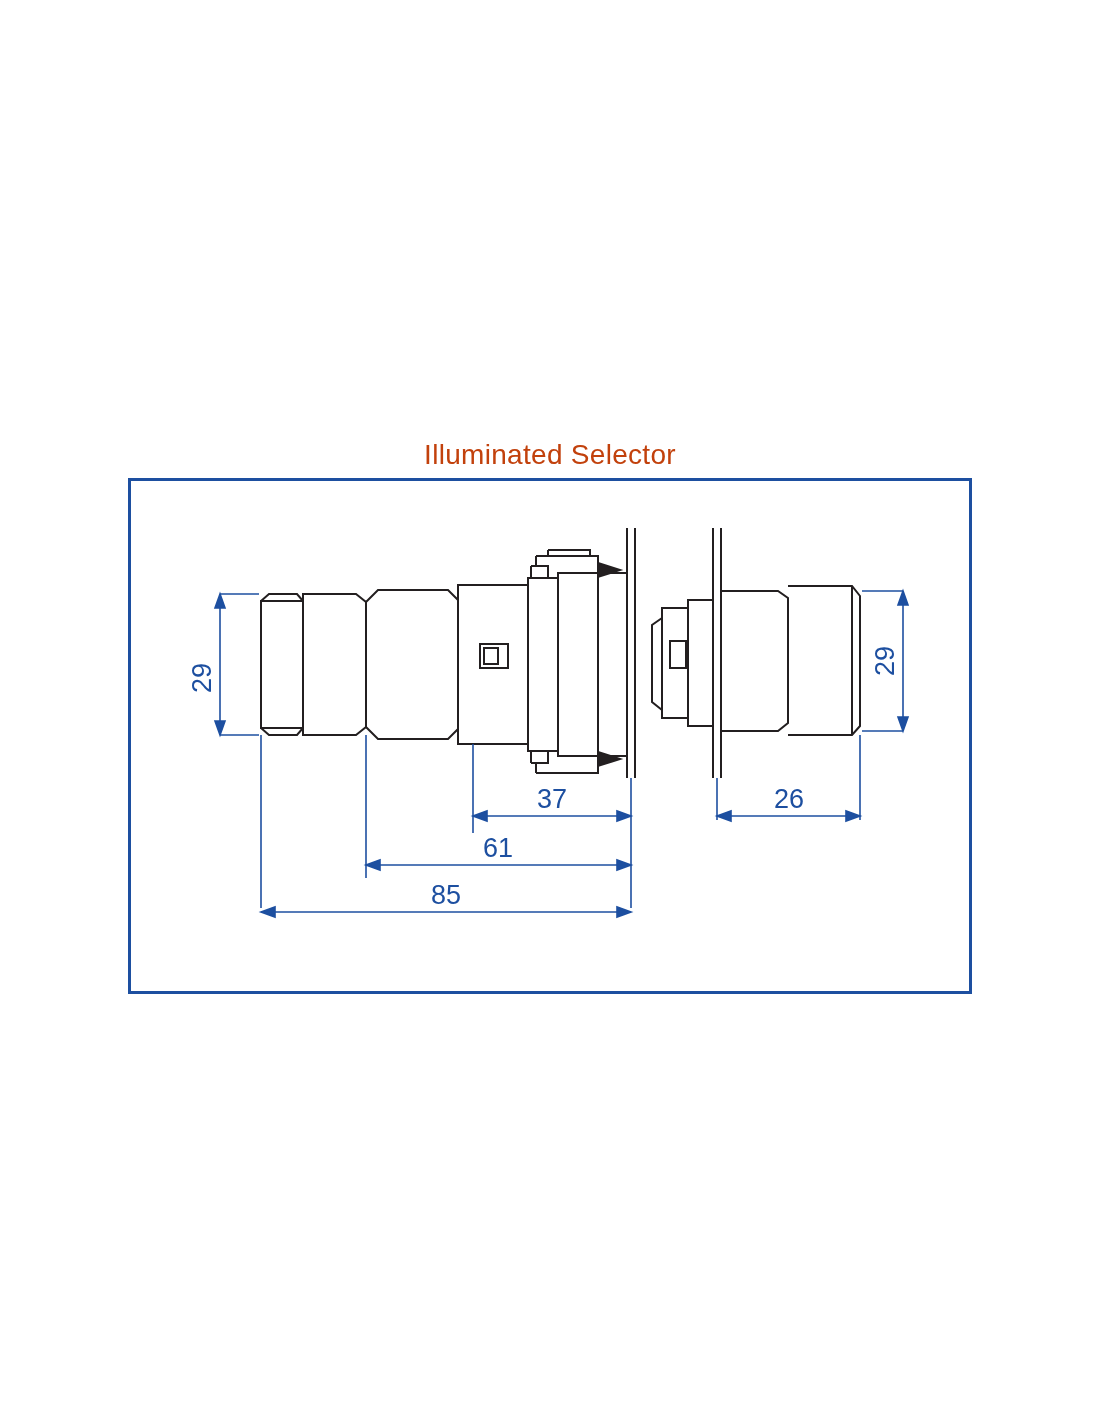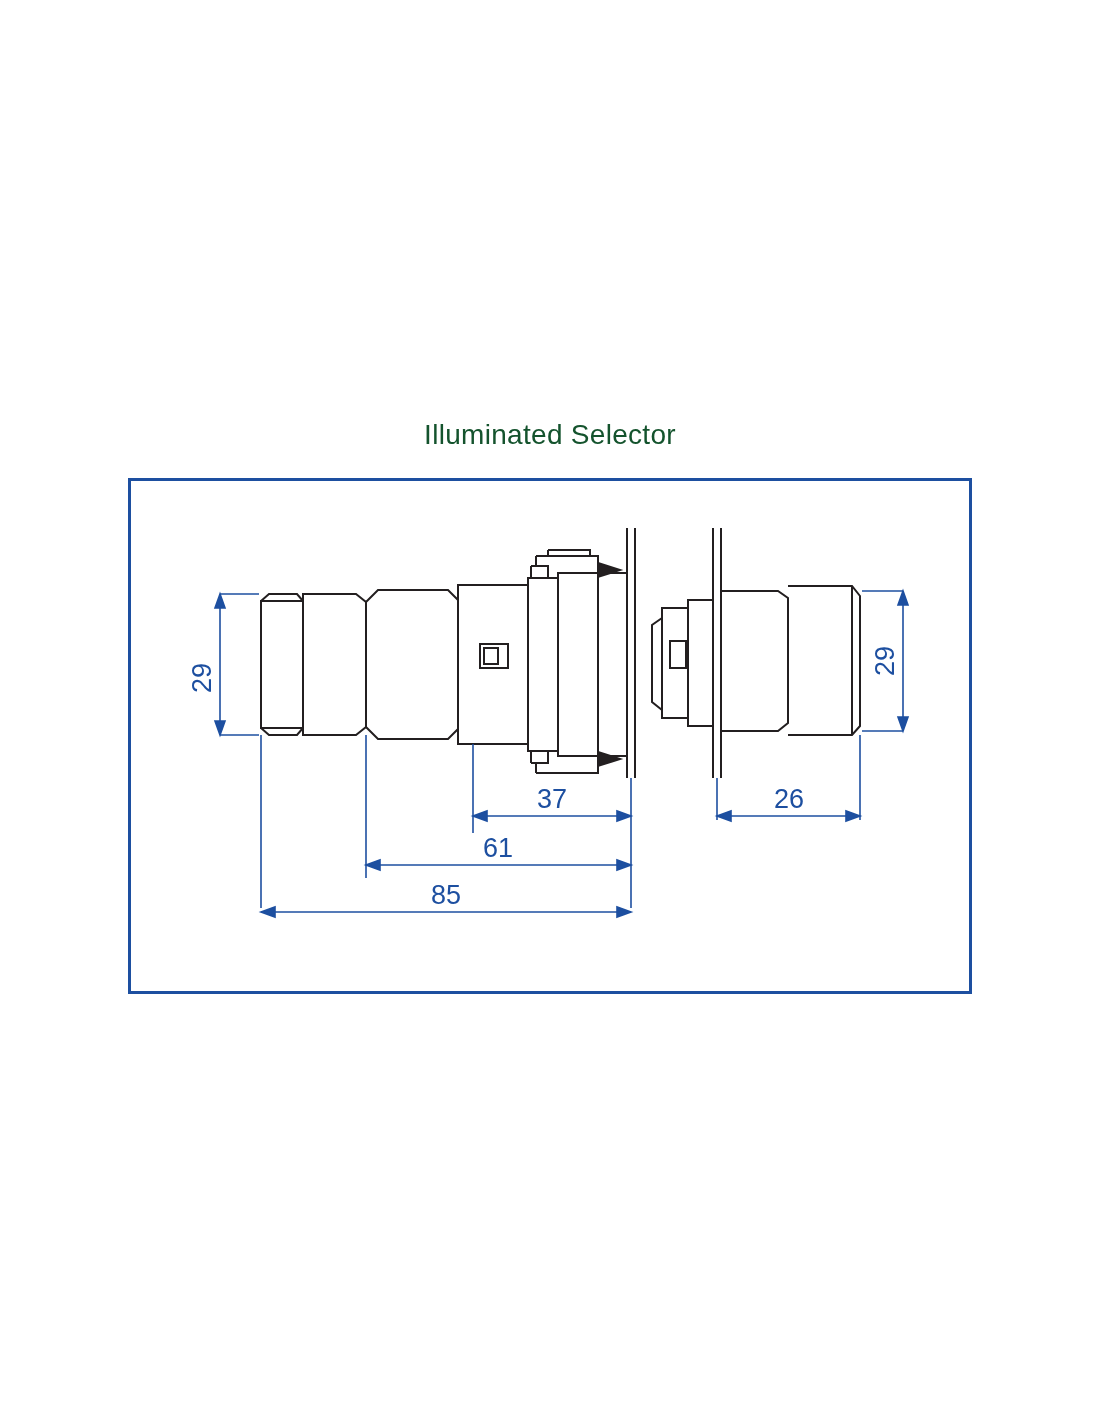--- a/index.html
+++ b/index.html
@@ -15,24 +15,24 @@
     overflow: hidden;
   }
   #page {
     position: absolute;
     inset: 0;
   }
   .title {
     position: absolute;
     left: 0;
     right: 0;
-    top: 419px;
+    top: 439px;
     text-align: center;
     font-size: 28px;
-    color: #14532d;
+    color: #c2410c;
     letter-spacing: 0.3px;
   }
   .frame {
     position: absolute;
     left: 128px;
     top: 478px;
     width: 844px;
     height: 516px;
     border: 3px solid #1d4fa0;
     box-sizing: border-box;

